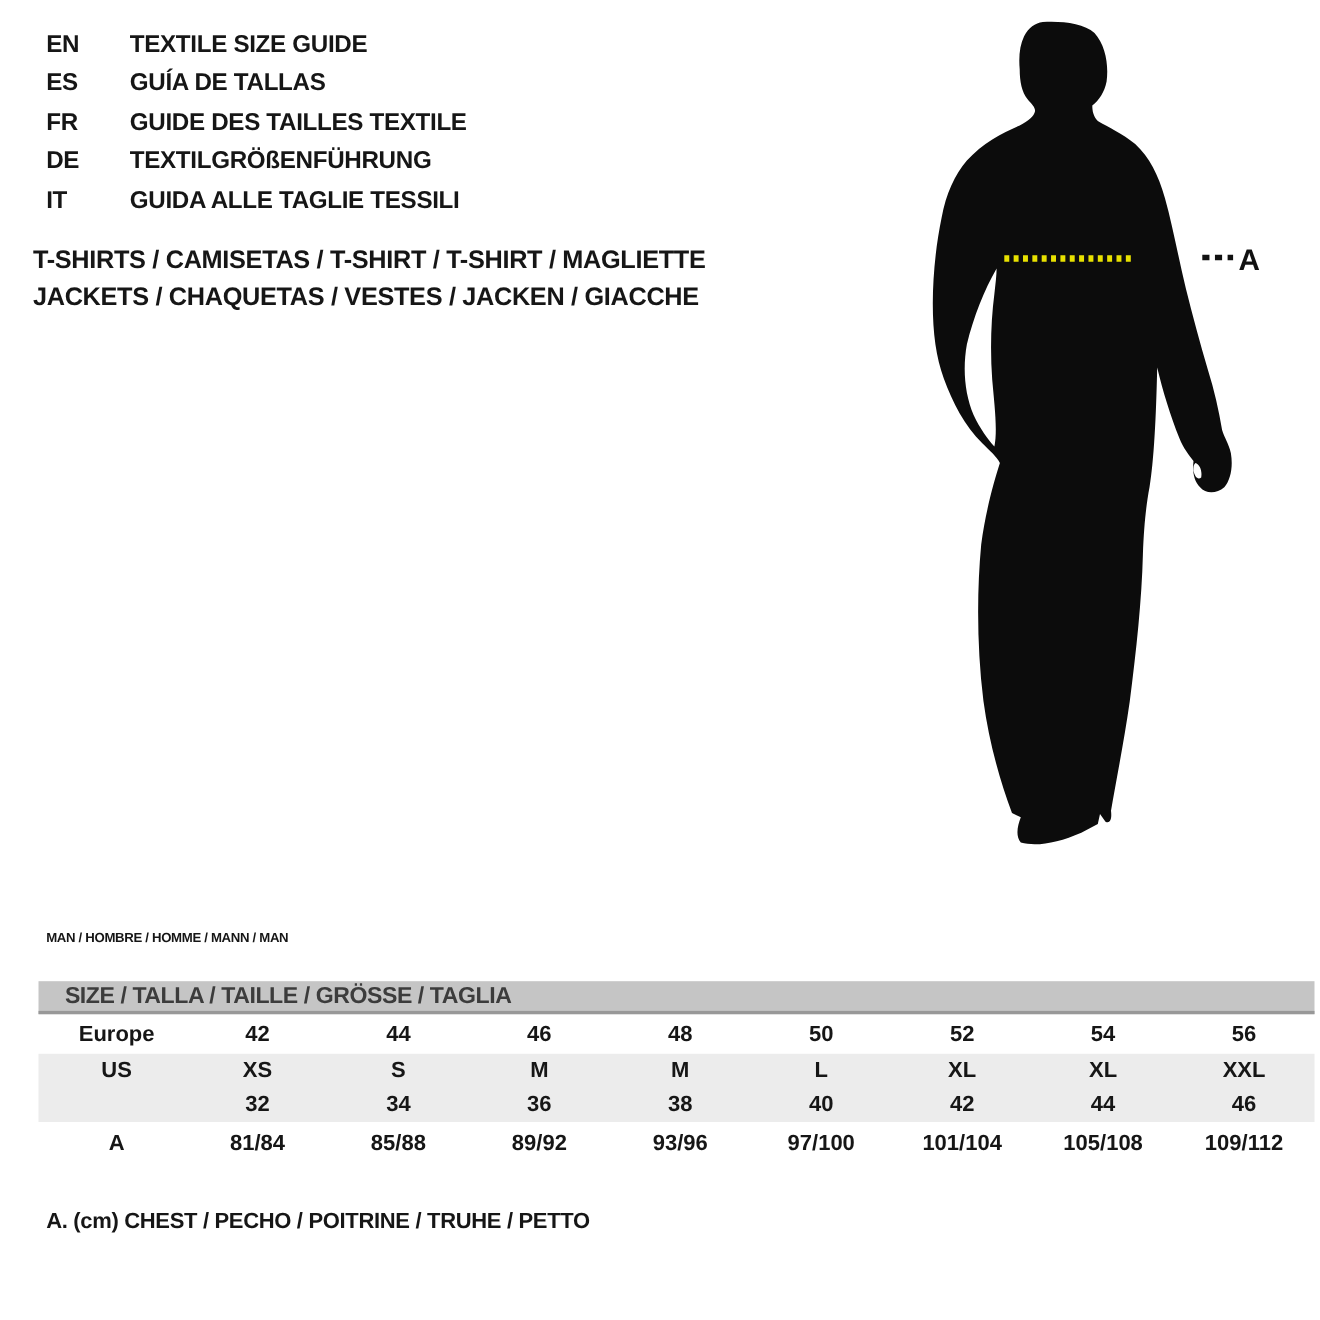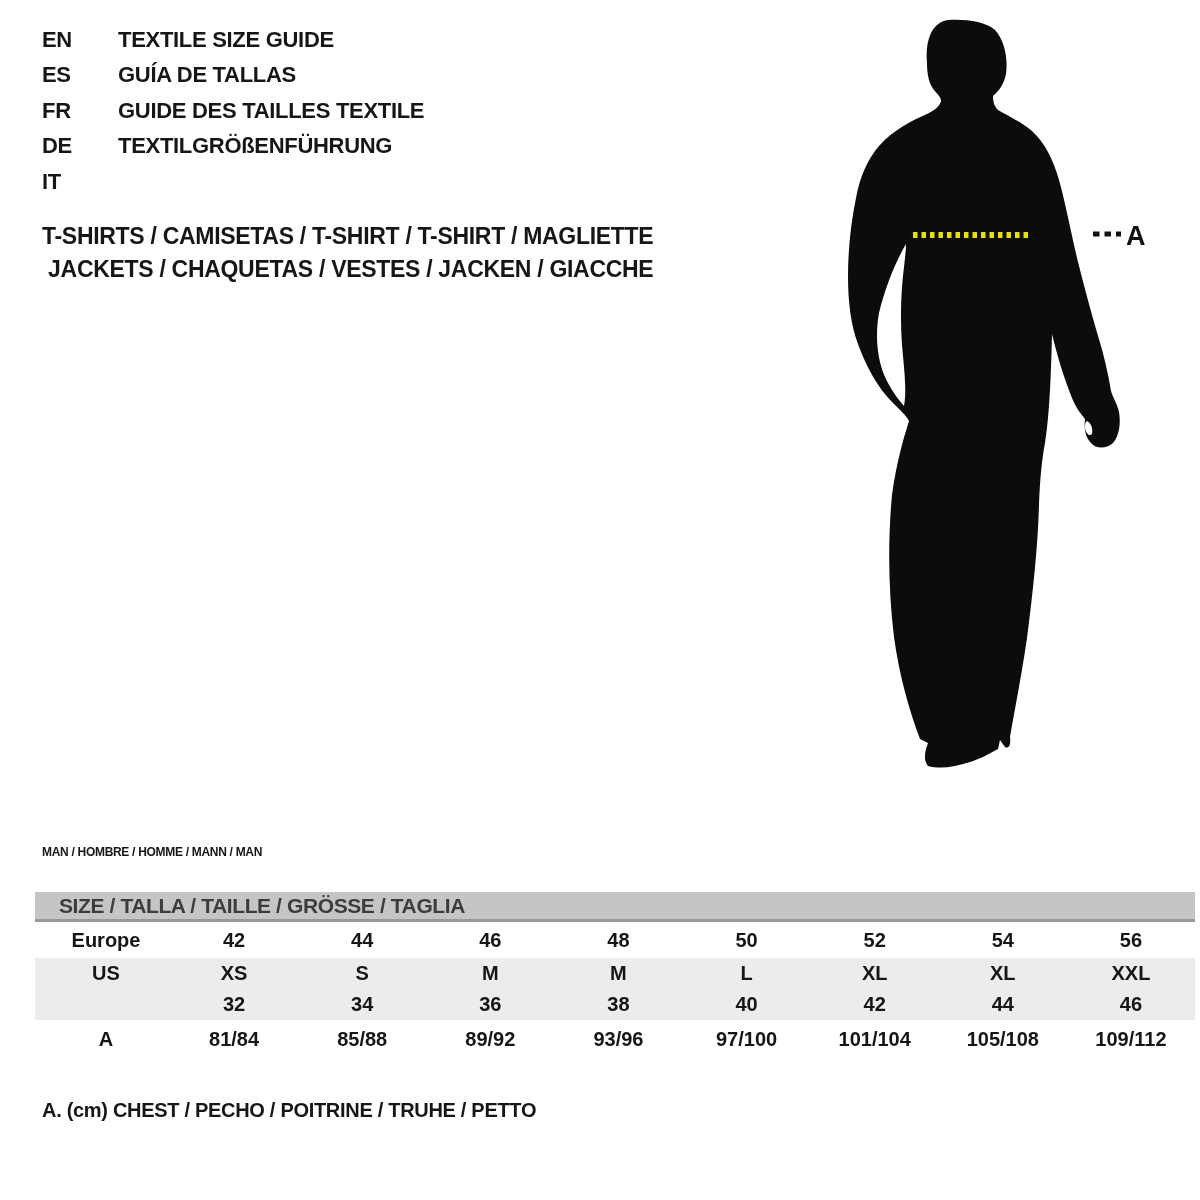--- a/index.html
+++ b/index.html
@@ -10,21 +10,21 @@
   }
   .canvas{position:relative;width:1200px;height:1200px;background:#ffffff;}
 
   
   .langs{position:absolute;left:42px;top:22px;}
   .lang-row{display:flex;align-items:center;height:35.5px;font-size:22px;letter-spacing:-0.3px;}
   .lang-code{width:76px;}
   .lang-title{white-space:nowrap;}
 
   
-  .cats{position:absolute;left:42px;top:220px;font-size:23px;line-height:33px;letter-spacing:-0.3px;white-space:nowrap;text-align:right;}
+  .cats{position:absolute;left:30px;top:220px;font-size:23px;line-height:33px;letter-spacing:-0.3px;white-space:nowrap;}
 
   
   .figure-svg{position:absolute;left:0;top:0;width:1200px;height:1200px;}
 
   
   .section-title{position:absolute;left:42px;top:845px;font-size:12px;letter-spacing:-0.3px;white-space:nowrap;}
 
   
   .size-table{position:absolute;left:35px;top:892px;width:1160px;font-size:20px;}
   .table-header{
@@ -61,20 +61,21 @@
     <div class="lang-row">
       <span class="lang-code">FR</span>
       <span class="lang-title">GUIDE DES TAILLES TEXTILE</span>
     </div>
     <div class="lang-row">
       <span class="lang-code">DE</span>
       <span class="lang-title">TEXTILGRÖßENFÜHRUNG</span>
     </div>
     <div class="lang-row">
       <span class="lang-code">IT</span>
+      <span class="lang-title">GUIDA ALLE TAGLIE TESSILI</span>
     </div>
   </div>
 
   <div class="cats">
     <div>T-SHIRTS / CAMISETAS / T-SHIRT / T-SHIRT / MAGLIETTE</div>
     <div>JACKETS / CHAQUETAS / VESTES / JACKEN / GIACCHE</div>
   </div>
 
   <svg class="figure-svg" viewBox="0 0 1200 1200" aria-hidden="true">
     <path fill="#0c0c0c" fill-rule="evenodd" d="

